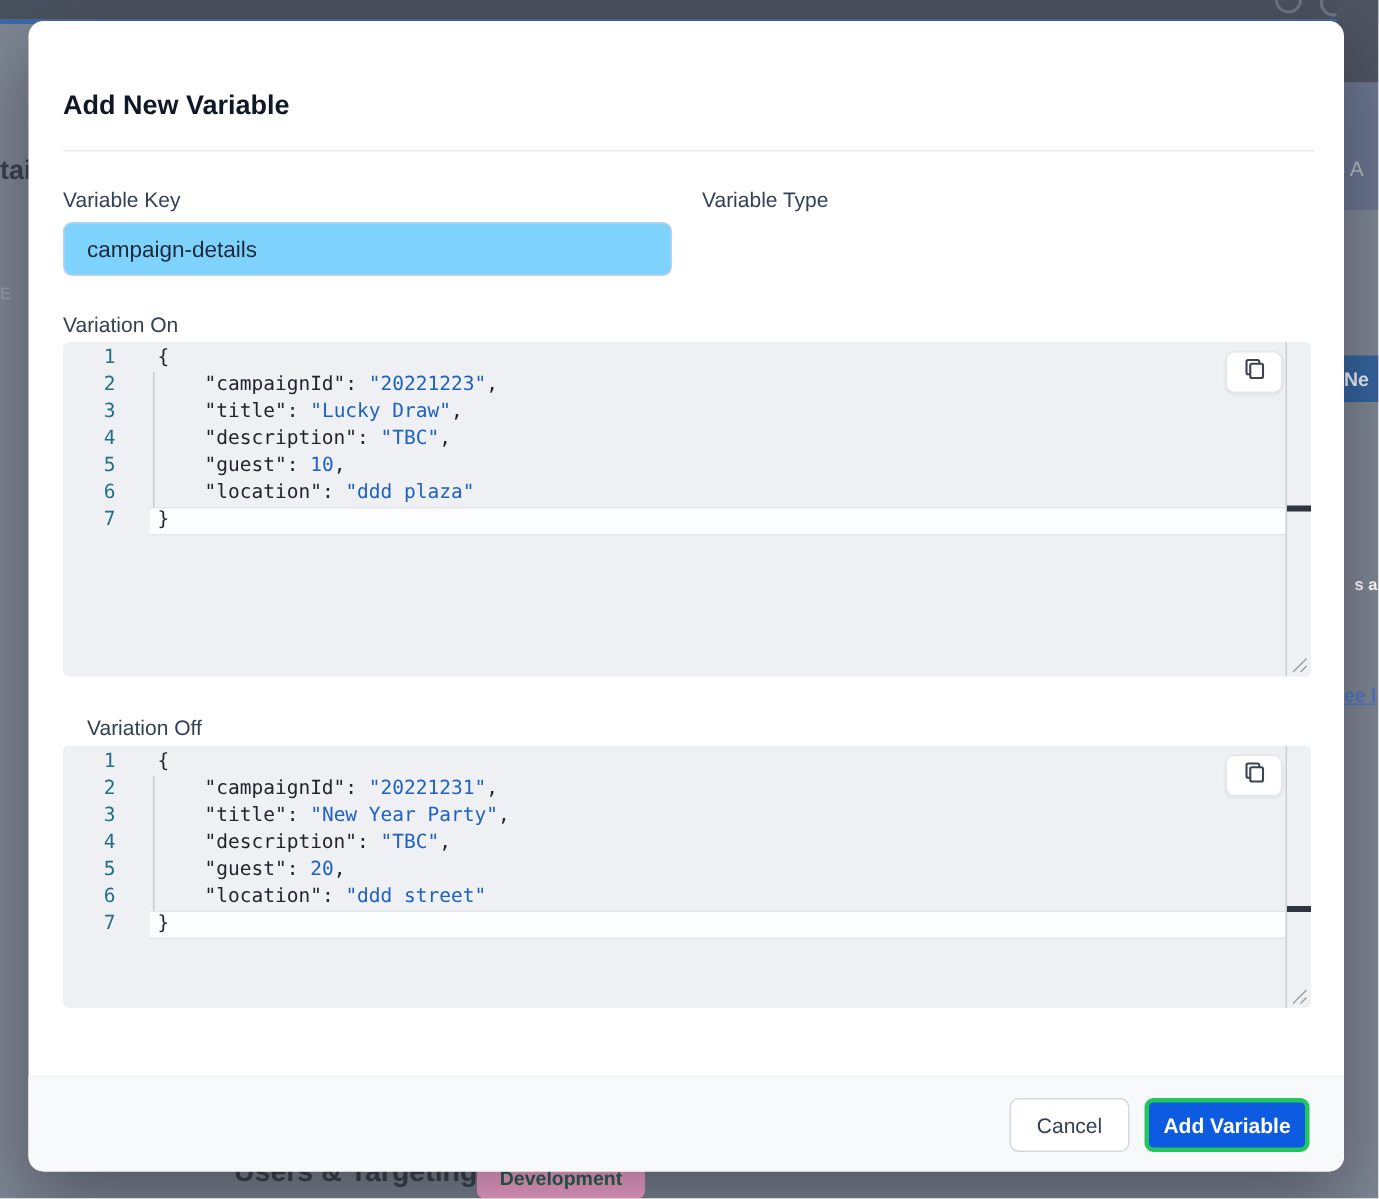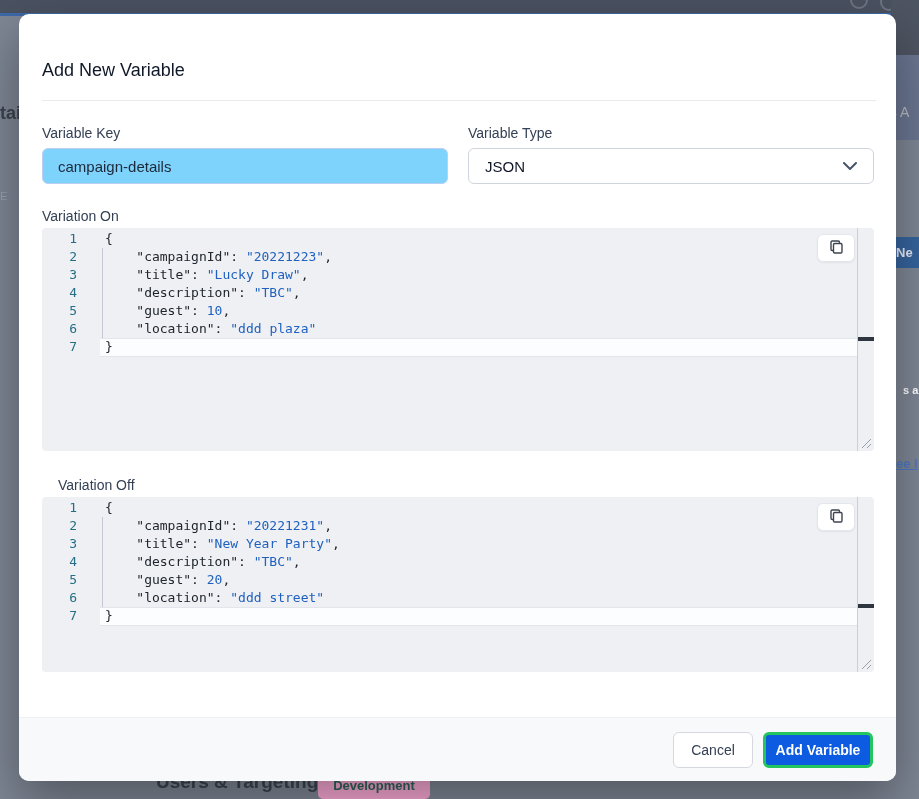--- a/index.html
+++ b/index.html
@@ -20,21 +20,21 @@
                   color:#e8ecf4; font-size:13px; font-weight:700; line-height:31px; padding-left:4px; }
   .bg-link1 { left:903px; top:384px; font-size:11px; font-weight:600; color:#ffffff; }
   .bg-link2 { left:896px; top:444px; font-size:13px; font-weight:600; color:#4d78c2; text-decoration:underline;margin-top:12px; }
   .bg-bottom-heading { left:156px; top:771px; font-size:19px; font-weight:700; color:#3d4450; }
   .bg-badge { left:318px; top:773px; width:112px; height:26px; background:#f9a8d4; border-radius:5px;
               color:#2e6558; font-size:13px; font-weight:700; text-align:center; line-height:26px; }
 
   
   .modal { position:absolute; z-index:10; left:19px; top:14px; width:877px; height:767px;
            background:#ffffff; border-radius:10px; box-shadow:0 20px 50px rgba(0,0,0,.35); }
-  .modal-title { position:absolute; left:23px; top:46px; font-size:18px; font-weight:400; color:#101828; }
+  .modal-title { position:absolute; left:23px; top:46px; font-size:18px; font-weight:700; color:#101828; }
   .divider { position:absolute; left:23px; right:20px; top:86px; height:1px; background:#e7e9ed; }
   .field-label { position:absolute; font-size:14px; font-weight:500; color:#344054; }
   .lbl-key { left:23px; top:111px; }
   .lbl-type { left:449px; top:111px; }
   .key-input { position:absolute; left:23px; top:134px; width:406px; height:36px;
                background:#7dd3fc; border:1px solid #bccff3; border-radius:6px;
                padding:0 15px; font-size:15px; color:#1d2939; font-family:"Liberation Sans",sans-serif; outline:none; }
   .type-select { position:absolute; left:449px; top:134px; width:406px; height:36px;
                  background:#fff; border:1px solid #d0d5dd; border-radius:6px;
                  display:flex; align-items:center; padding:0 16px; font-size:15px; color:#101828; cursor:pointer; }
@@ -92,28 +92,20 @@
   <div class="bg-el bg-badge">Development</div>
 
   <div class="modal">
     <div class="modal-title">Add New Variable</div>
     <div class="divider"></div>
 
     <div class="field-label lbl-key">Variable Key</div>
     <input class="key-input" type="text" value="campaign-details" style="">
 
     <div class="field-label lbl-type">Variable Type</div>
-    <div class="type-select">
-      <span>JSON</span>
-      <span class="chev">
-        <svg width="14" height="9" viewBox="0 0 14 9">
-            <polyline points="1,1 7,7 13,1" fill="none" stroke="#475467" stroke-width="2" stroke-linecap="round" stroke-linejoin="round"></polyline>
-          </svg>
-      </span>
-    </div>
 
     <div class="field-label lbl-von">Variation On</div>
     <div class="editor ed-on">
       <div class="active-line"></div>
       <div class="gutter">
           <div>1</div>
           <div>2</div>
           <div>3</div>
           <div>4</div>
           <div>5</div>

